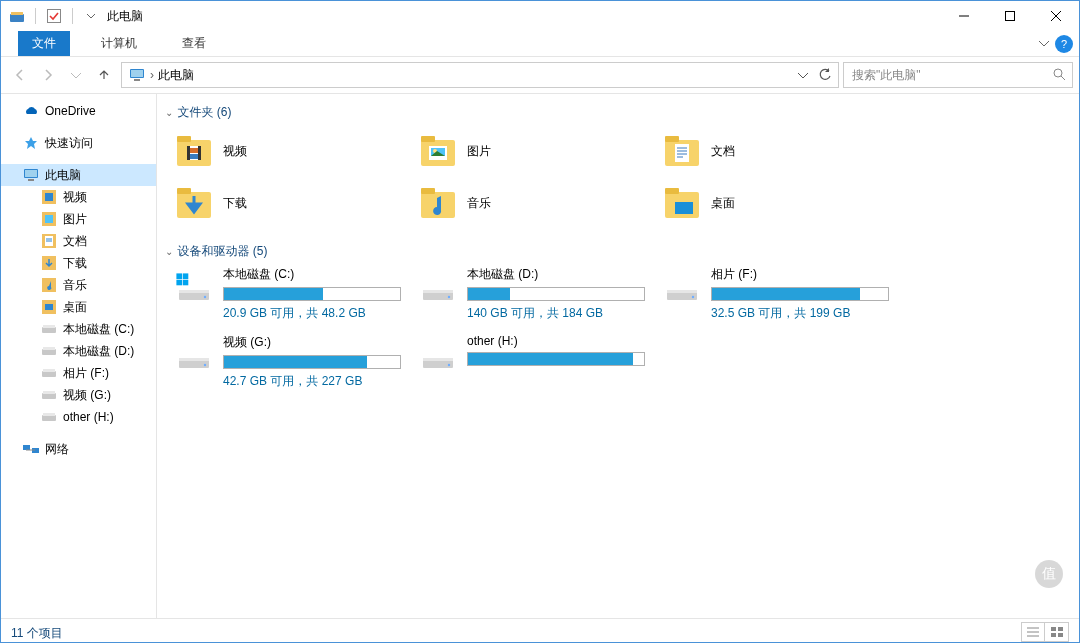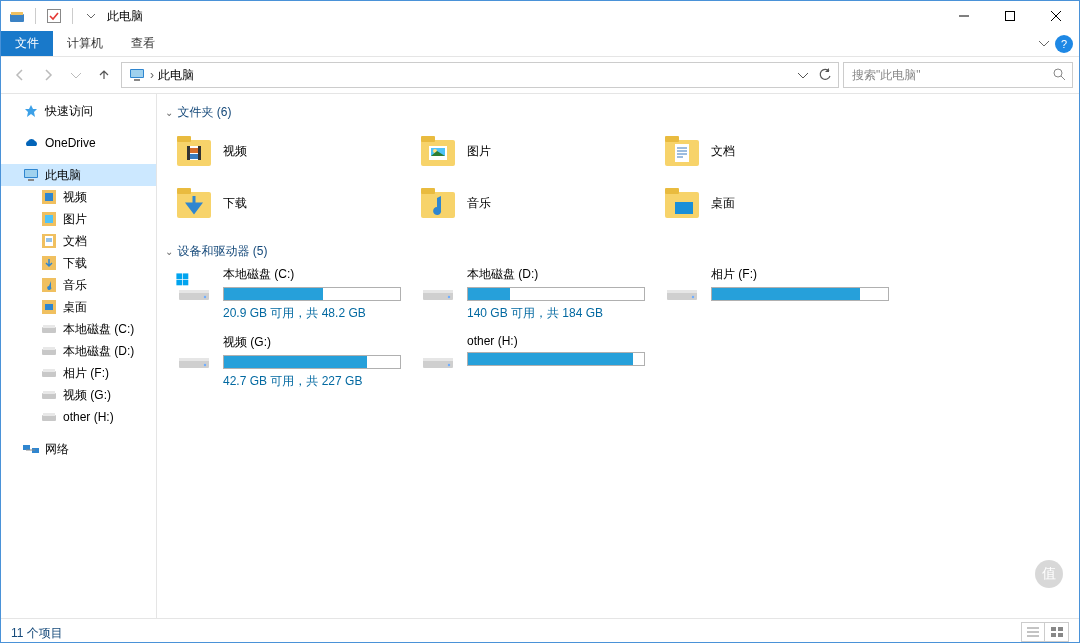--- a/index.html
+++ b/index.html
@@ -10,21 +10,21 @@
   .titlebar { height: 30px; display: flex; align-items: center; padding: 0 0 0 6px; }
   .titlebar .qat { display: flex; align-items: center; gap: 2px; }
   .titlebar .qat .q-icon { width: 20px; height: 20px; display: flex; align-items: center; justify-content: center; }
   .titlebar .sep { width: 1px; height: 16px; background: #ccc; margin: 0 6px; }
   .titlebar .title { margin-left: 6px; color: #000; }
   .win-controls { margin-left: auto; display: flex; }
   .win-controls .wc { width: 46px; height: 30px; display: flex; align-items: center; justify-content: center; }
 
   
   .ribbon { height: 26px; display: flex; align-items: stretch; border-bottom: 1px solid #e5e5e5; position: relative; }
-  .ribbon .tab { padding: 0 14px; display: flex; align-items: center; color: #333; }
+  .ribbon .tab { padding: 0 14px; display: flex; align-items: center; color: #333; margin-left: 17px; }
   .ribbon .tab.file { background: #1979ca; color: #fff; }
   .ribbon .right { margin-left: auto; display: flex; align-items: center; padding-right: 6px; gap: 6px; }
   .ribbon .help { width: 18px; height: 18px; border-radius: 50%; background: #1e88e5; color: #fff; display: flex; align-items: center; justify-content: center; font-size: 11px; }
   .ribbon .expand { color: #666; }
 
   
   .addr-row { height: 36px; display: flex; align-items: center; padding: 4px 6px; gap: 4px; }
   .nav-btns { display: flex; align-items: center; gap: 2px; }
   .nav-btns .nav-btn { width: 26px; height: 26px; display: flex; align-items: center; justify-content: center; color: #999; }
   .addr-bar { flex: 1; height: 26px; border: 1px solid #ccc; display: flex; align-items: center; padding: 0 2px; }
@@ -197,35 +197,35 @@
           </svg></span>
     </div>
   </div>
 
   <div class="body">
 
     <div class="sidebar">
       <div class="group">
         <div class="item">
           <span class="s-icon">
-              <svg width="14" height="14">
-                <path d="M7 1 L9 5 L13 5 L10 8 L11 13 L7 10 L3 13 L4 8 L1 5 L5 5 Z" fill="#3ca0e7"></path>
-              </svg>
-            </span>
-          <span>快速访问</span>
+              <svg width="16" height="12">
+                <path d="M4 9 A3 3 0 0 1 5 4 A4 4 0 0 1 12 4 A3 3 0 0 1 13 9 Z" fill="#0364b8"></path>
+              </svg>
+            </span>
+          <span>OneDrive</span>
         </div>
       </div>
       <div class="group">
         <div class="item">
           <span class="s-icon">
-              <svg width="16" height="12">
-                <path d="M4 9 A3 3 0 0 1 5 4 A4 4 0 0 1 12 4 A3 3 0 0 1 13 9 Z" fill="#0364b8"></path>
-              </svg>
-            </span>
-          <span>OneDrive</span>
+              <svg width="14" height="14">
+                <path d="M7 1 L9 5 L13 5 L10 8 L11 13 L7 10 L3 13 L4 8 L1 5 L5 5 Z" fill="#3ca0e7"></path>
+              </svg>
+            </span>
+          <span>快速访问</span>
         </div>
       </div>
       <div class="group">
         <div class="item selected">
           <span class="s-icon">
               <svg width="16" height="14">
                 <rect x="1" y="1" width="14" height="9" rx="1" fill="#2f86d0"></rect>
                 <rect x="2" y="2" width="12" height="7" fill="#9fd1ee"></rect>
                 <rect x="5" y="11" width="6" height="2" fill="#888"></rect>
               </svg>
@@ -468,20 +468,21 @@
                 <rect x="4" y="18" width="30" height="10" rx="1" fill="#cfcfcf"></rect>
                 <rect x="4" y="18" width="30" height="3" fill="#e6e6e6"></rect>
                 <circle cx="30" cy="25" r="1.2" fill="#6faeff"></circle>
               </svg>
             </span>
             <div class="drive-info">
               <div class="d-name">相片 (F:)</div>
               <div class="drive-bar">
                 <div class="fill" style="width: 84%;"></div>
               </div>
+              <div class="d-space">32.5 GB 可用，共 199 GB</div>
             </div>
           </div>
           <div class="drive-item">
             <span class="d-icon">
               <svg width="38" height="32">
                 <rect x="4" y="18" width="30" height="10" rx="1" fill="#cfcfcf"></rect>
                 <rect x="4" y="18" width="30" height="3" fill="#e6e6e6"></rect>
                 <circle cx="30" cy="25" r="1.2" fill="#6faeff"></circle>
               </svg>
             </span>

